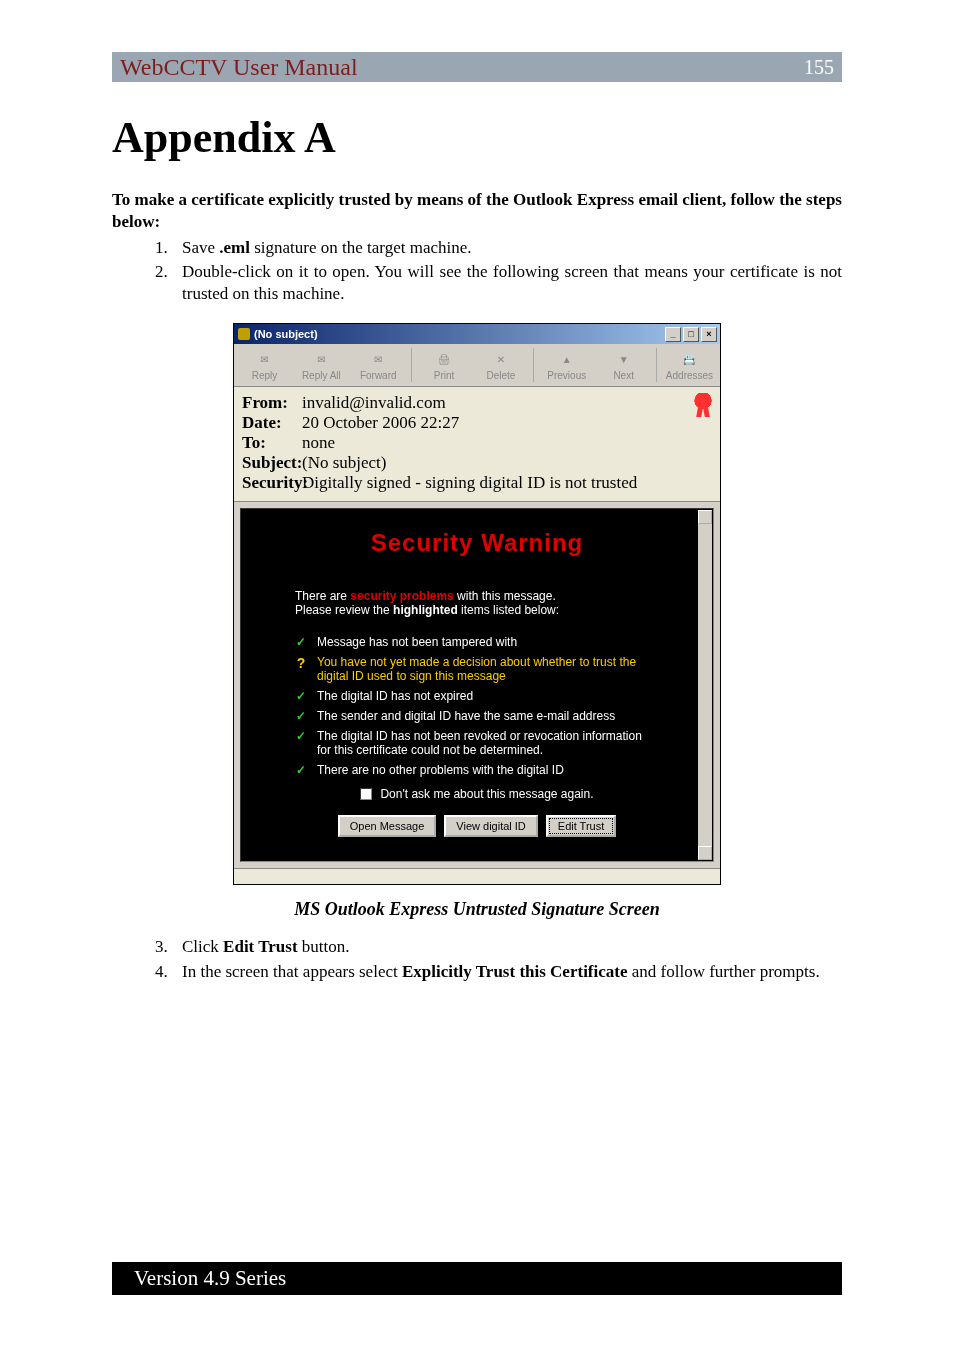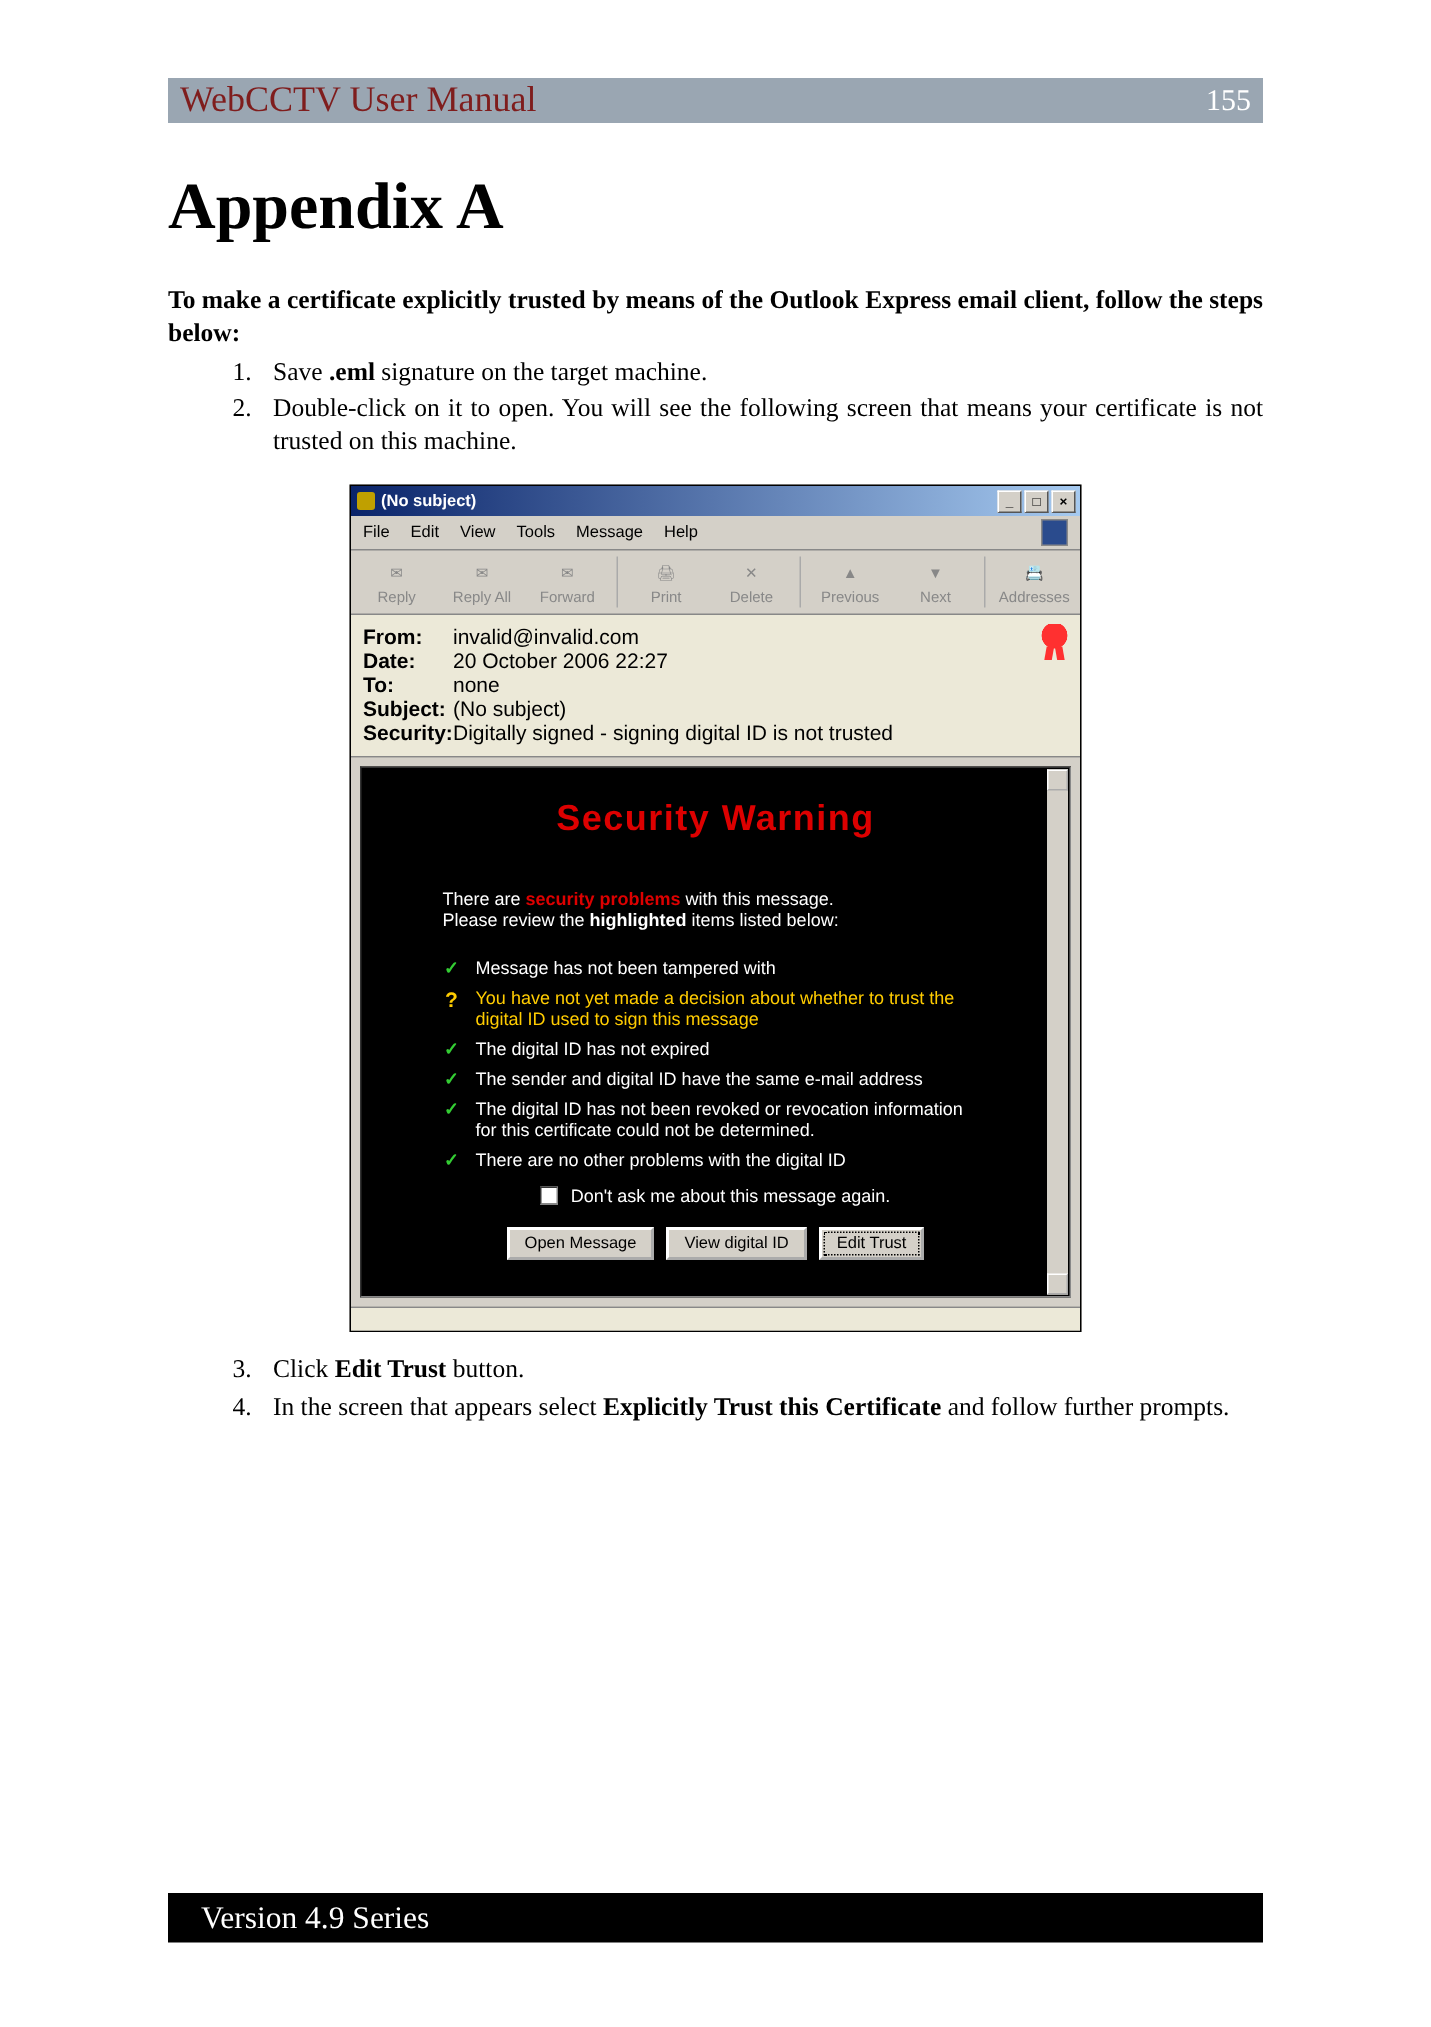--- a/index.html
+++ b/index.html
@@ -104,21 +104,21 @@
   .tool-icon {
     width: 22px; height: 20px; margin-bottom: 1px;
     display: flex; align-items: center; justify-content: center;
   }
   .tool-divider { width: 1px; height: 34px; background: #aaa; }
   .headers-block {
     display: flex; justify-content: space-between; align-items: flex-start;
     padding: 6px 8px 8px 8px; border-bottom: 1px solid #888;
     background: #ece9d8;
   }
-  .hdr-table { font-size: 14px; }
+  .hdr-table { font-size: 17px; font-family: Liberation Serif, serif; }
   .hdr-row { display: flex; gap: 6px; }
   .hdr-label { font-weight: bold; width: 54px; }
   .ribbon-icon {
     width: 18px; height: 22px;
     background: radial-gradient(circle at 50% 35%, #ff3030 50%, transparent 52%);
     position: relative;
   }
   .ribbon-icon:after {
     content: ""; position: absolute; bottom: -2px; left: 3px;
     width: 5px; height: 9px; background: #ff3030; transform: skewX(-10deg);
@@ -219,31 +219,20 @@
         <div class="titlebar-left">
           <span class="shield-icon"></span>
           <span class="titlebar-title">(No subject)</span>
         </div>
         <div class="win-controls">
           <span class="win-btn">_</span>
           <span class="win-btn">□</span>
           <span class="win-btn">×</span>
         </div>
       </div>
-      <div class="menubar">
-        <div class="menubar-left">
-          <span>File</span>
-          <span>Edit</span>
-          <span>View</span>
-          <span>Tools</span>
-          <span>Message</span>
-          <span>Help</span>
-        </div>
-        <div class="corner-logo"></div>
-      </div>
       <div class="toolbar">
         <div class="tool-btn">
             <div class="tool-icon">✉</div>
             <span>Reply</span>
           </div>
         <div class="tool-btn">
             <div class="tool-icon">✉</div>
             <span>Reply All</span>
           </div>
         <div class="tool-btn">
@@ -344,20 +333,21 @@
             <button class="d-btn">Open Message</button>
             <button class="d-btn">View digital ID</button>
             <button class="d-btn focus">Edit Trust</button>
           </div>
         </div>
       </div>
       <div class="statusbar"></div>
     </div>
   </div>
 
+  <div class="caption">MS Outlook Express Untrusted Signature Screen</div>
 
   <ol class="steps" start="3">
     <li>
       <span>Click </span><b>Edit Trust</b><span> button.</span>
     </li>
     <li>
       <span>In the screen that appears select </span><b>Explicitly Trust this Certificate</b><span> and follow further prompts.</span>
     </li>
   </ol>
 </div>

